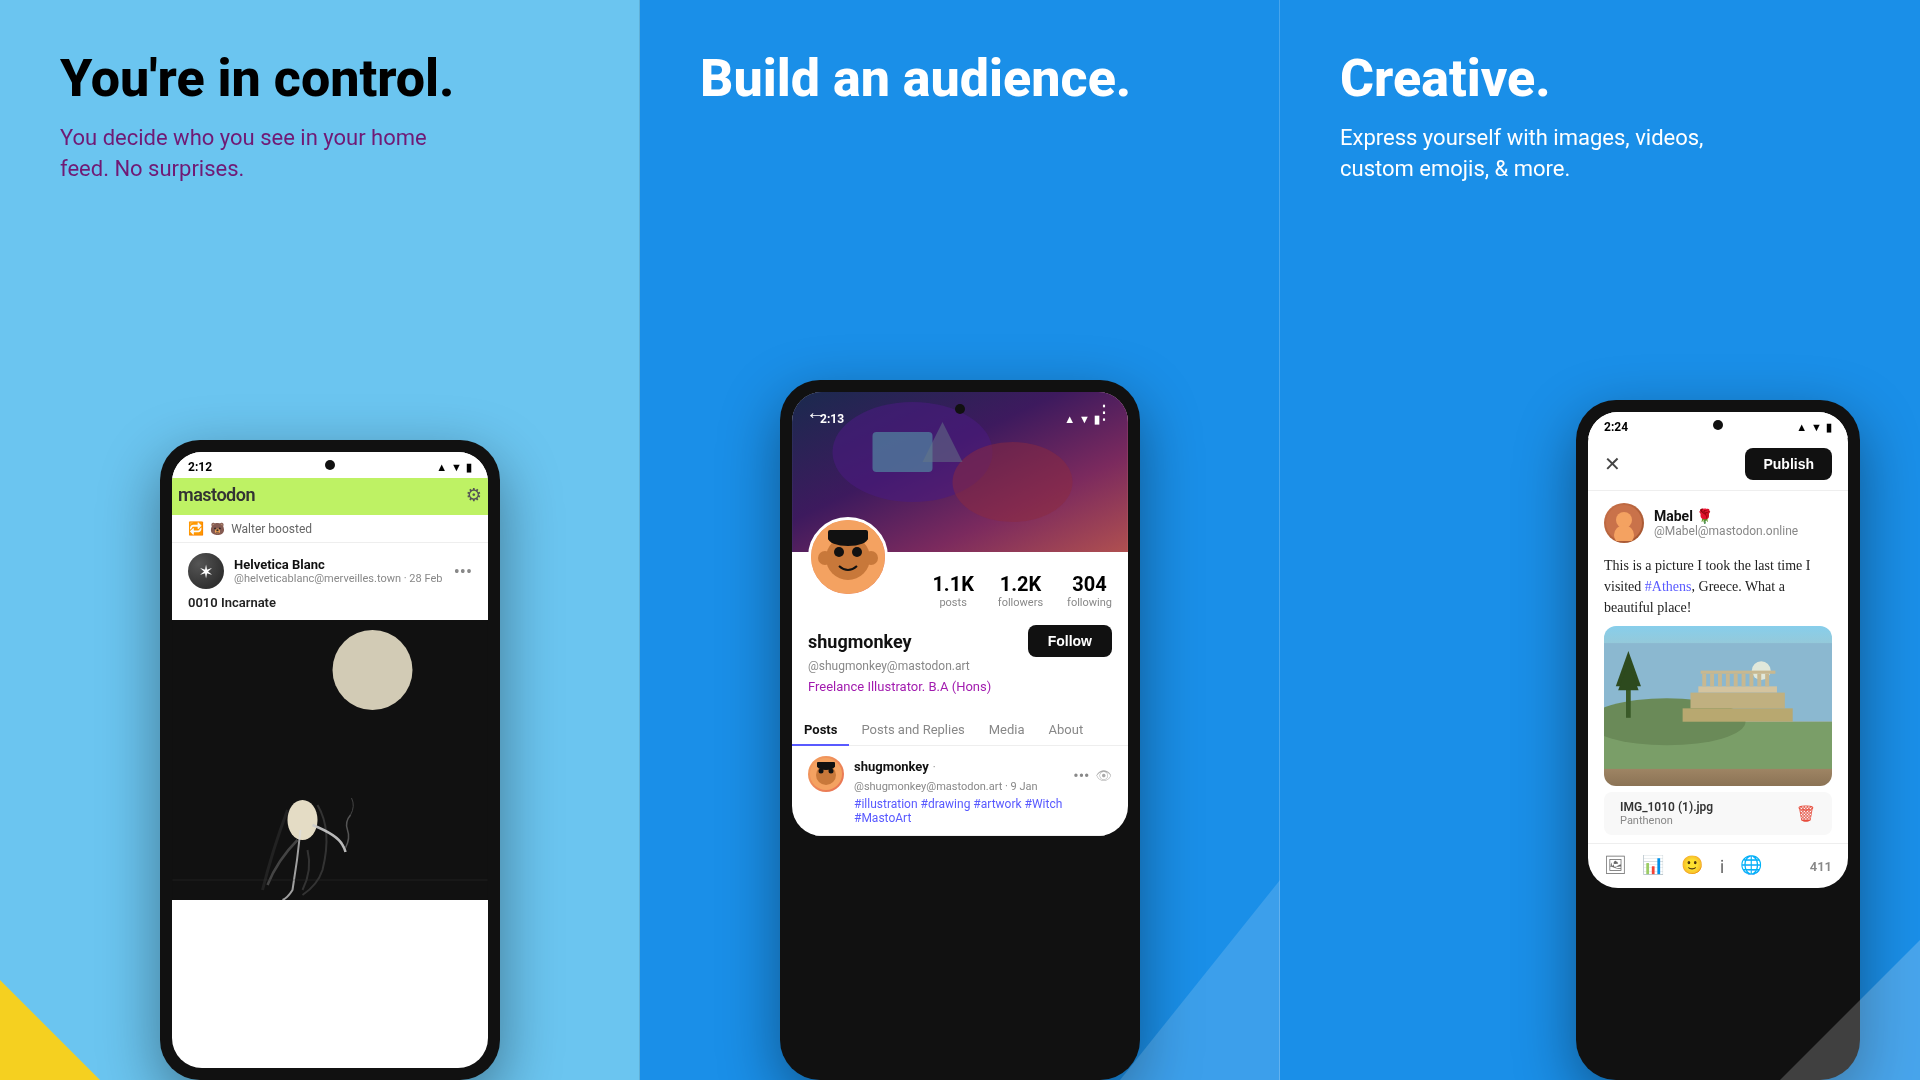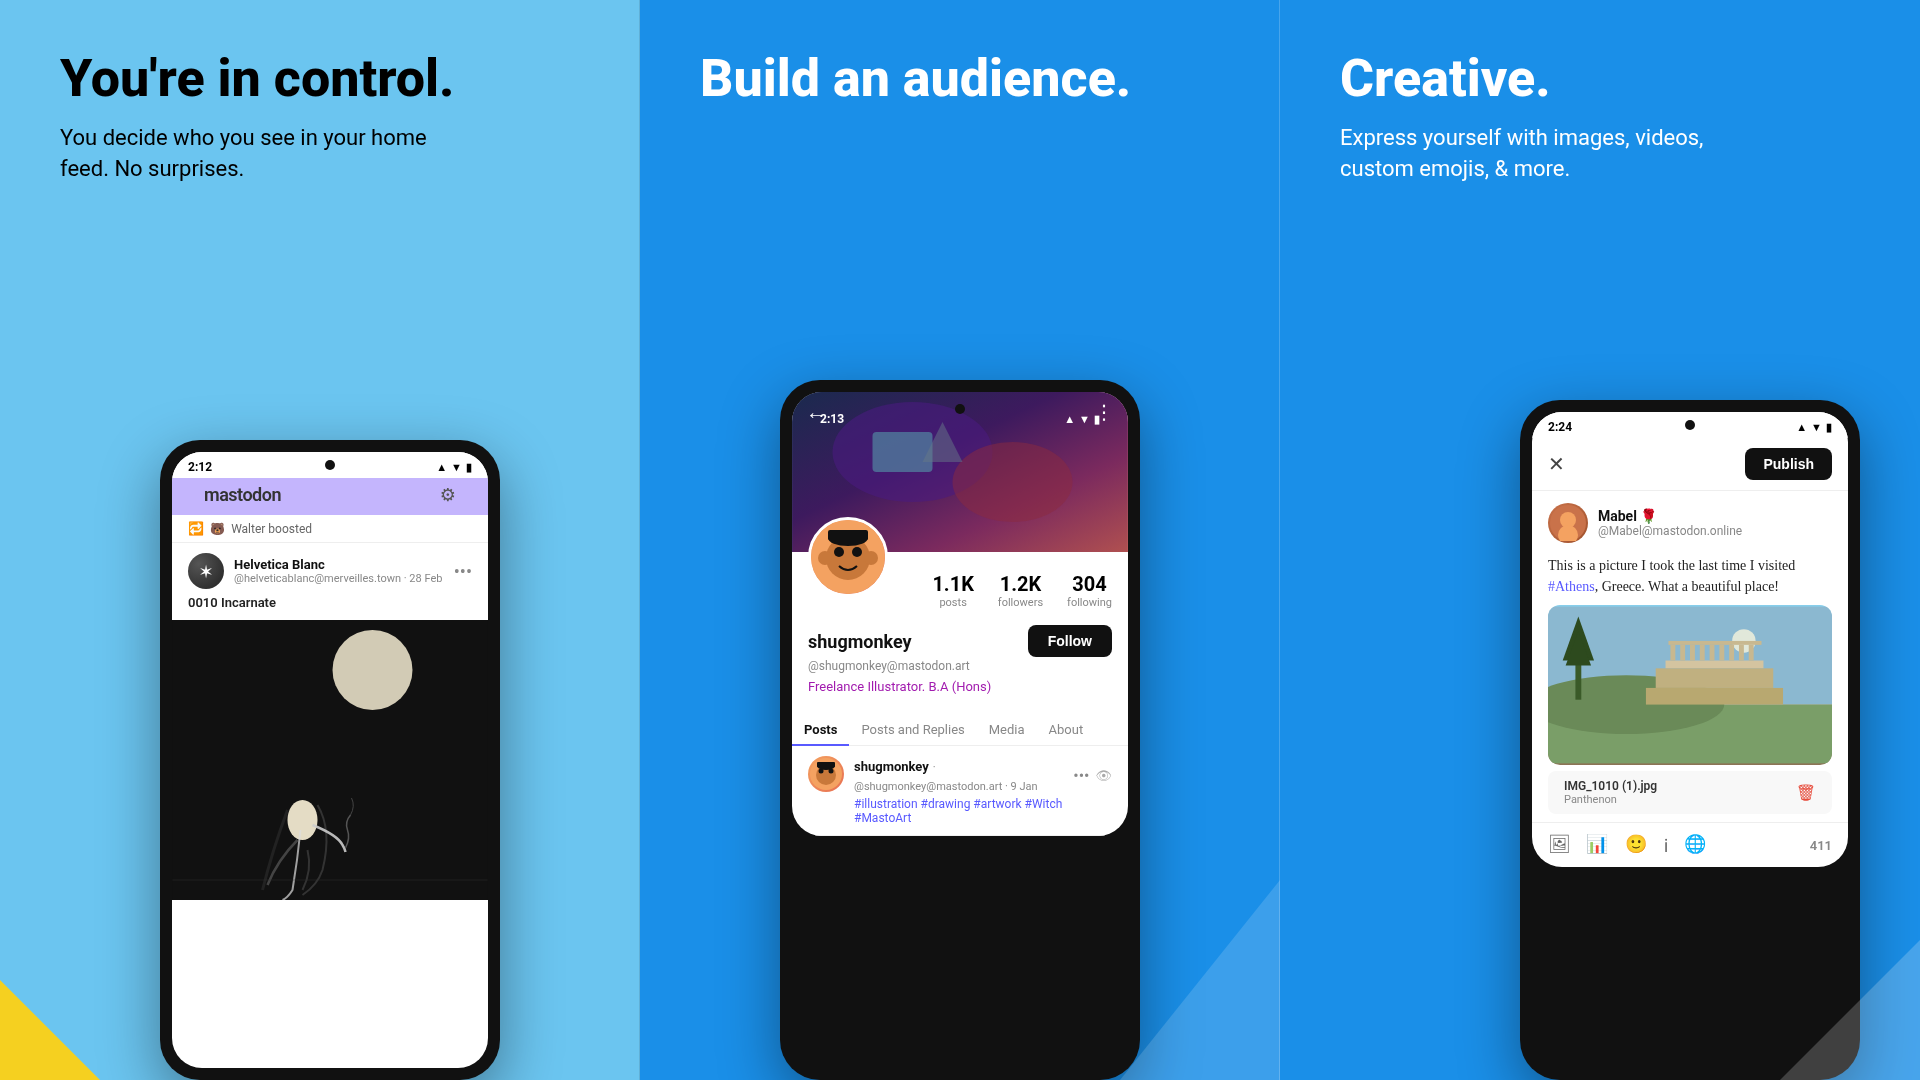--- a/index.html
+++ b/index.html
@@ -37,21 +37,21 @@
       line-height: 1.1;
       margin-bottom: 16px;
     }
     .panel-middle .panel-title,
     .panel-right .panel-title {
       color: #fff;
     }
 
     .panel-subtitle {
       font-size: 22px;
-      color: #000000;
+      color: #701a75;
       line-height: 1.4;
       max-width: 380px;
     }
     .panel-middle .panel-subtitle,
     .panel-right .panel-subtitle {
       color: #fff;
     }
 
     .phone-container {
       position: absolute;
@@ -95,22 +95,22 @@
     }
     .phone-left .phone-screen {
       background: #fff;
       height: calc(100% - 24px);
     }
 
     .mastodon-header {
       display: flex;
       align-items: center;
       justify-content: space-between;
-      padding: 6px 32px 10px;
-      background: #c4b5fd;
+      padding: 6px 6px 10px;
+      background: #bef264;
       text-align: center;
     }
     .mastodon-logo {
       font-size: 18px;
       font-weight: 600;
       color: #333;
       letter-spacing: -0.5px;
     }
     .gear-icon { font-size: 18px; color: #555; }
 
@@ -288,21 +288,21 @@
       font-size: 14px;
     }
     .post-list-content { flex: 1; }
     .post-list-name { font-size: 13px; font-weight: 700; color: #111; }
     .post-list-handle { font-size: 11px; color: #888; }
     .post-list-text { font-size: 12px; color: #444; margin-top: 3px; }
     .hashtag { color: #595aff; }
 
     
     .phone-right {
-      width: 340px;
+      width: 284px;
       height: 680px;
     }
     .phone-right-container {
       position: absolute;
       bottom: 0;
       right: 60px;
     }
 
     .compose-header {
       display: flex;

